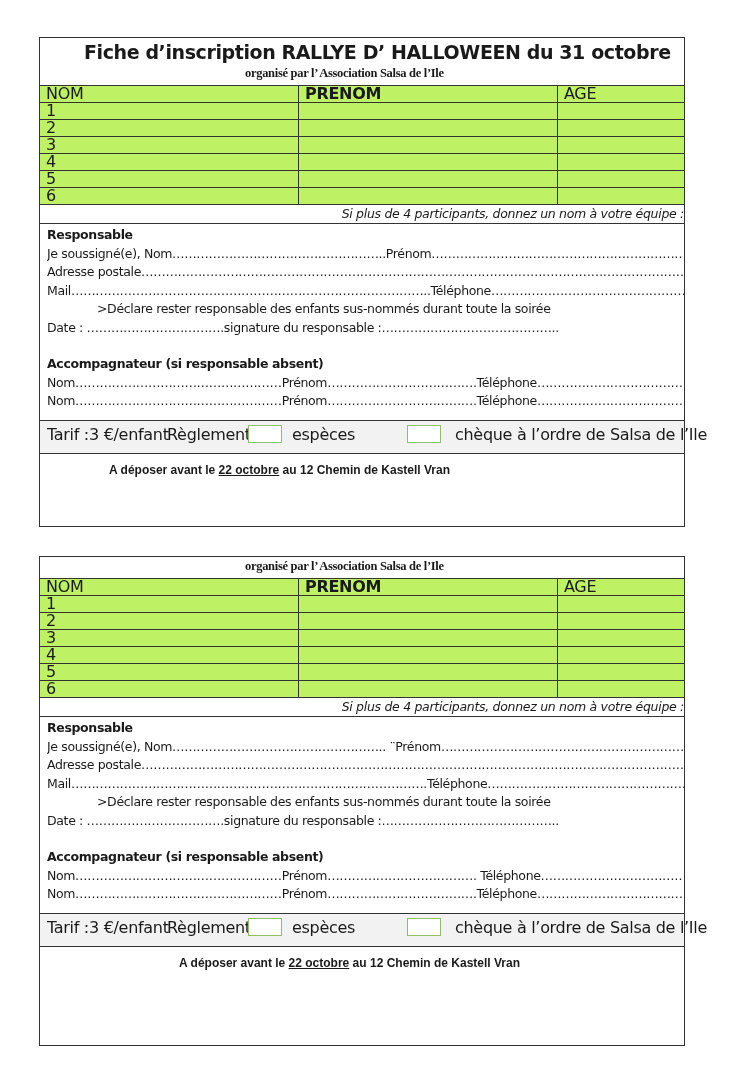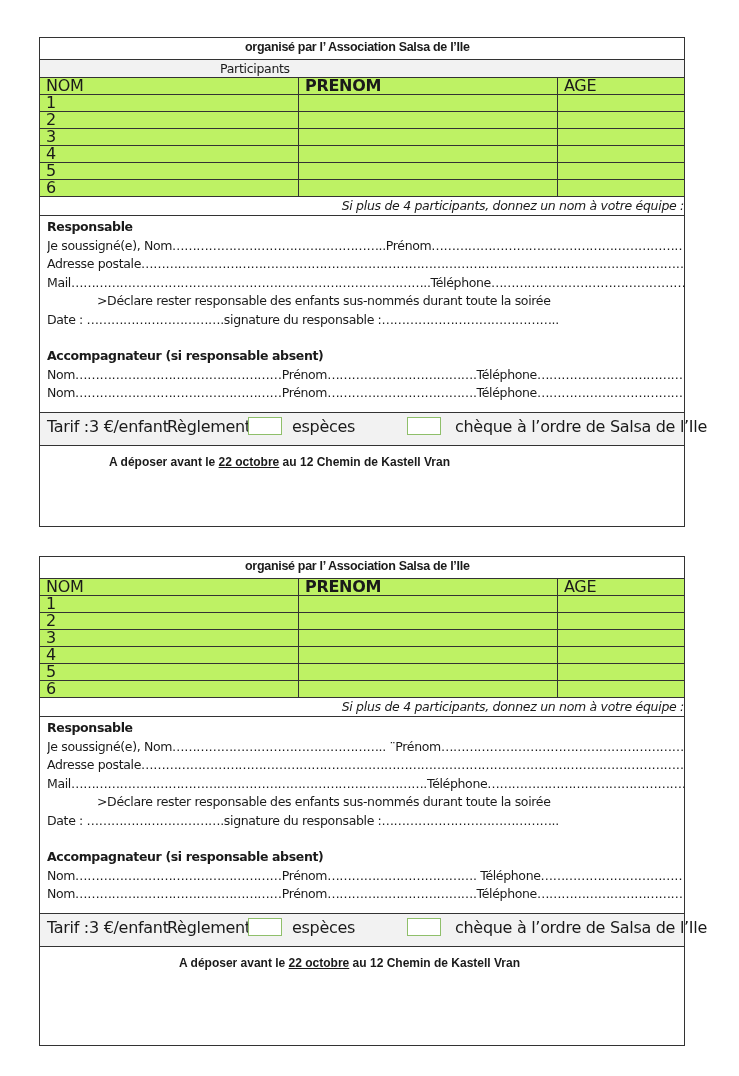--- a/index.html
+++ b/index.html
@@ -3,21 +3,21 @@
 <meta charset="utf-8">
 <style>
   html, body { margin: 0; padding: 0; background: #ffffff; }
   body { width: 739px; height: 1076px; position: relative; font-family: "Liberation Sans", sans-serif; color: #1a1a1a; }
   .form { position: absolute; left: 39px; width: 646px; border: 1.5px solid #333; box-sizing: border-box; background: #fff; }
   .form1 { top: 37px; height: 490px; }
   .form2 { top: 556px; height: 490px; }
   .title { font-family: "DejaVu Sans", sans-serif; font-weight: bold; font-size: 19px; letter-spacing: -0.4px; height: 26px; line-height: 28px; white-space: nowrap; }
   .form1 .title { padding-left: 44px; }
   .form2 .title { padding-left: 22px; }
-  .subtitle { font-family: Liberation Sans, sans-serif; font-weight: bold; font-size: 12.5px; letter-spacing: -0.3px; height: 21px; line-height: 18px; padding-left: 205px; white-space: nowrap; }
+  .subtitle { font-family: Liberation Serif, serif; font-weight: bold; font-size: 12.5px; letter-spacing: -0.3px; height: 21px; line-height: 18px; padding-left: 205px; white-space: nowrap; }
   .participants { background: #f2f2f2; border-top: 1.5px solid #333; height: 17px; line-height: 17px; font-size: 12.5px; font-family: "DejaVu Sans", sans-serif; letter-spacing: -0.3px; padding-left: 180px; }
   table { border-collapse: collapse; width: 100%; table-layout: fixed; }
   td { border: 1.5px solid #333; background: #bef264; height: 16px; padding: 0 0 0 6px; font-family: "DejaVu Sans", sans-serif; font-size: 16px; letter-spacing: -0.3px; line-height: 16px; }
   tr td:first-child { border-left: none; }
   tr td:last-child { border-right: none; }
   .col1 { width: 252px; } .col2 { width: 252px; font-weight: bold; }
   .team { height: 18px; line-height: 18px; padding-left: 7px; font-style: italic; font-size: 12.5px; letter-spacing: -0.3px; font-family: "DejaVu Sans", sans-serif; border-bottom: 1.5px solid #333; text-align: right; }
   .resp { padding: 2px 0 0 7px; height: 196px; box-sizing: border-box; font-family: "DejaVu Sans", sans-serif; font-size: 12.5px; letter-spacing: -0.35px; }
   .resp .line { height: 18.5px; line-height: 18.5px; white-space: nowrap; overflow: hidden; }
   .resp .bold { font-weight: bold; }
@@ -28,22 +28,22 @@
   .chk { position: absolute; top: 4px; width: 34px; height: 18px; background: #fff; border: 1.5px solid #8fbf6a; box-sizing: border-box; }
   .deposit { height: 32px; line-height: 32px; font-weight: bold; font-size: 12px; font-family: "Liberation Sans", sans-serif; white-space: nowrap; }
   .form1 .deposit { padding-left: 69px; }
   .form2 .deposit { padding-left: 139px; }
   .u { text-decoration: underline; }
 </style>
 </head>
 <body>
 
 <div class="form form1">
+  <div class="title">Fiche d’inscription RALLYE D’ HALLOWEEN  du 31 octobre</div>
   <div class="subtitle">organisé par l’ Association Salsa de l’Ile</div>
-  <div class="participants">Participants</div>
   <table>
     <tbody>
         <tr>
       <td class="col1">NOM</td>
       <td class="col2">PRENOM</td>
       <td>AGE</td>
     </tr>
     <tr>
           <td>1</td>
           <td></td>

